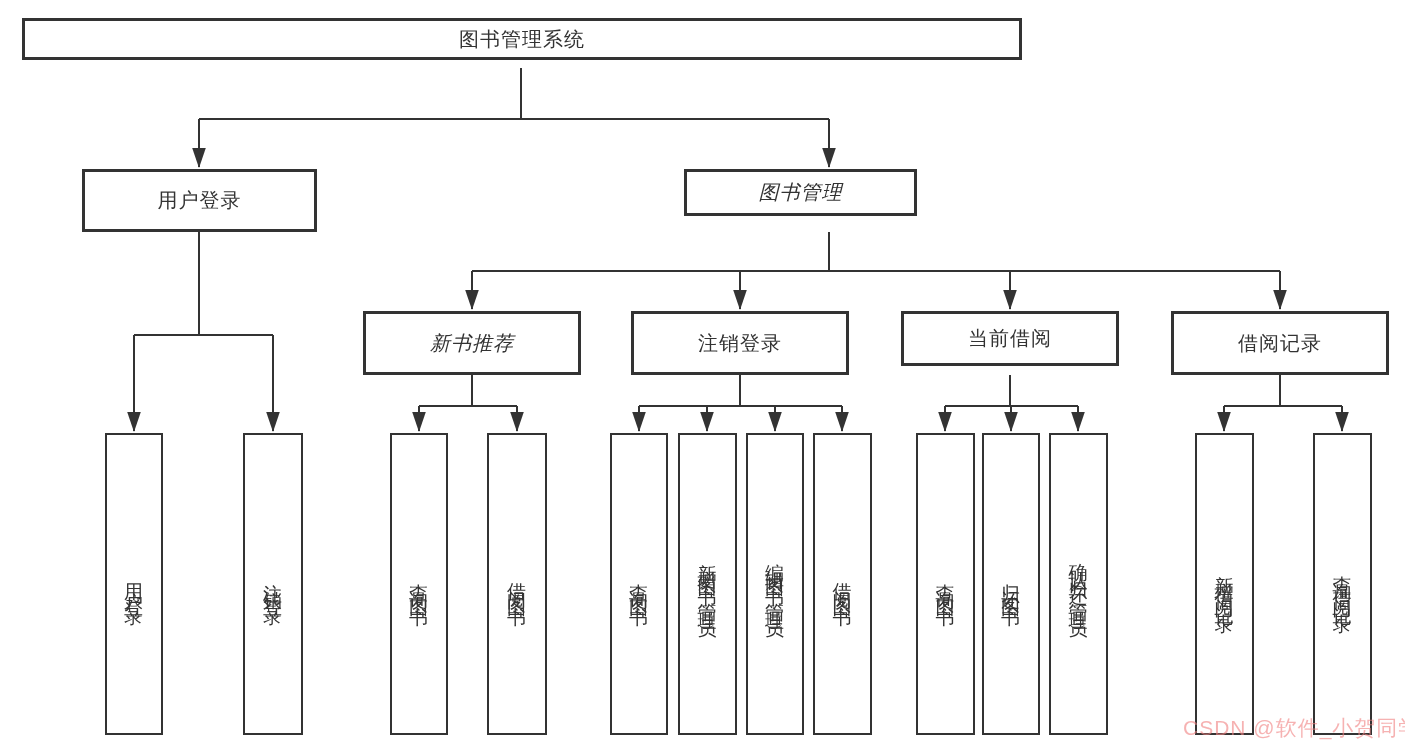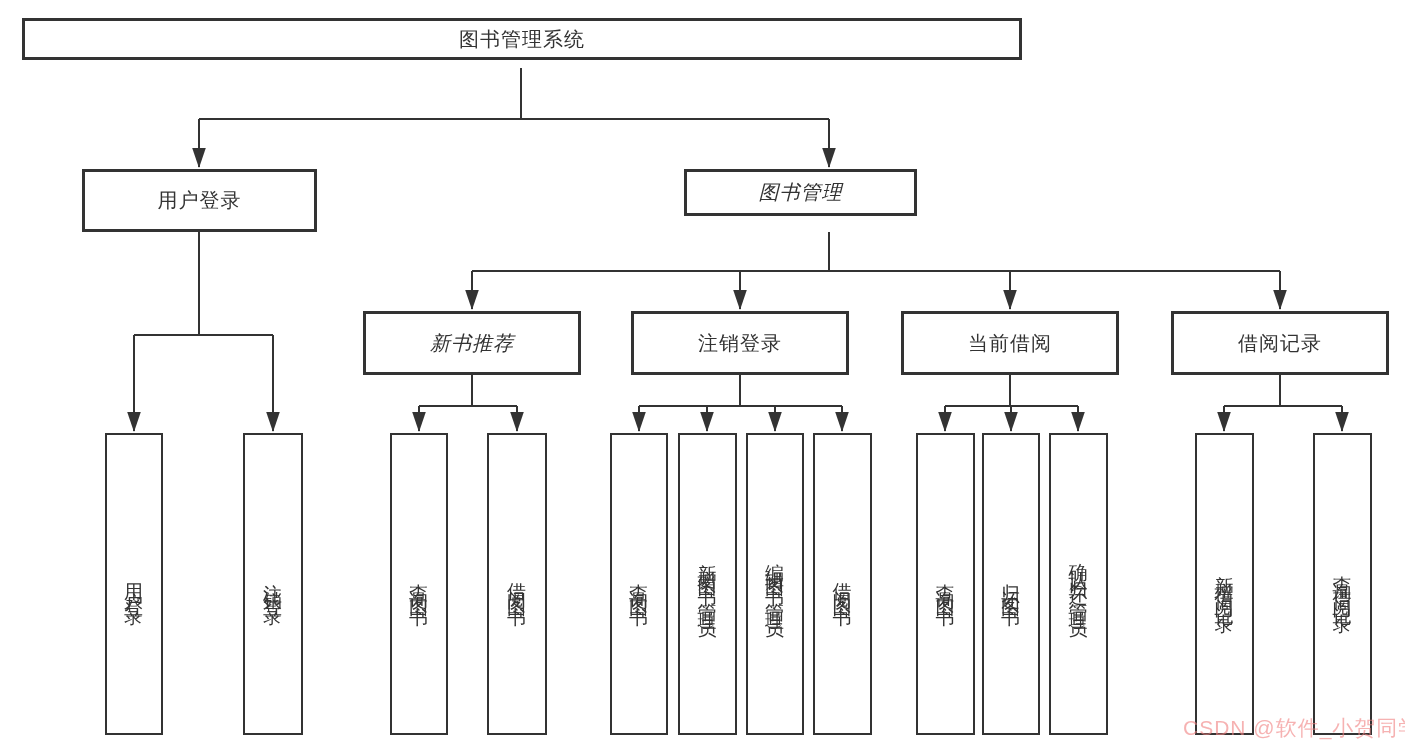--- a/index.html
+++ b/index.html
@@ -109,21 +109,21 @@
   <div class="node hbox" style="left:684px;top:169px;width:233px;height:47px;font-style:italic;">
     <span>图书管理</span>
   </div>
 
   <div class="node hbox" style="left:363px;top:311px;width:218px;height:64px;font-style:italic;">
     <span>新书推荐</span>
   </div>
   <div class="node hbox" style="left:631px;top:311px;width:218px;height:64px;">
     <span>注销登录</span>
   </div>
-  <div class="node hbox" style="left:901px;top:311px;width:218px;height:64px;">
+  <div class="node hbox" style="left:901px;top:311px;width:218px;height:55px;">
     <span>当前借阅</span>
   </div>
   <div class="node hbox" style="left:1171px;top:311px;width:218px;height:64px;">
     <span>借阅记录</span>
   </div>
 
   <div class="node vbox" style="left:105px;top:433px;width:58px;height:302px;">
     <span class="vtext">用户登录</span>
   </div>
   <div class="node vbox" style="left:243px;top:433px;width:60px;height:302px;">

